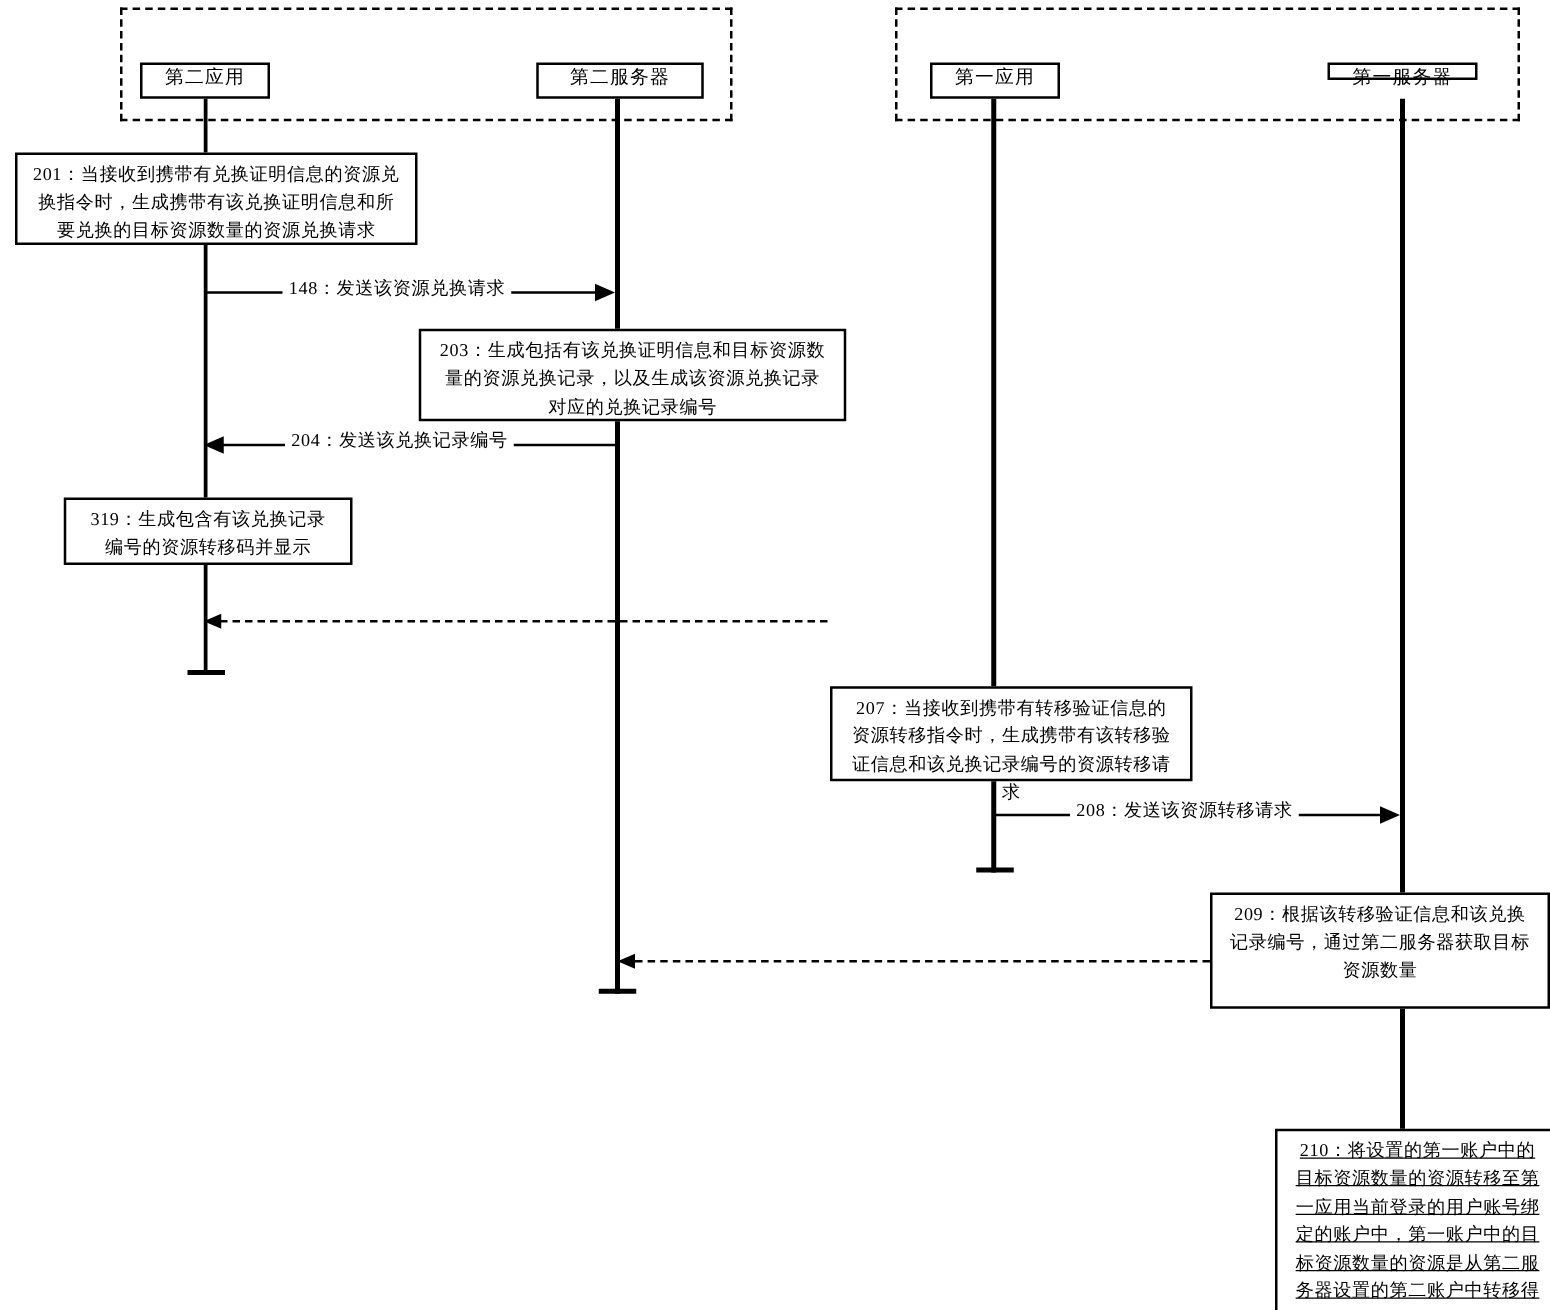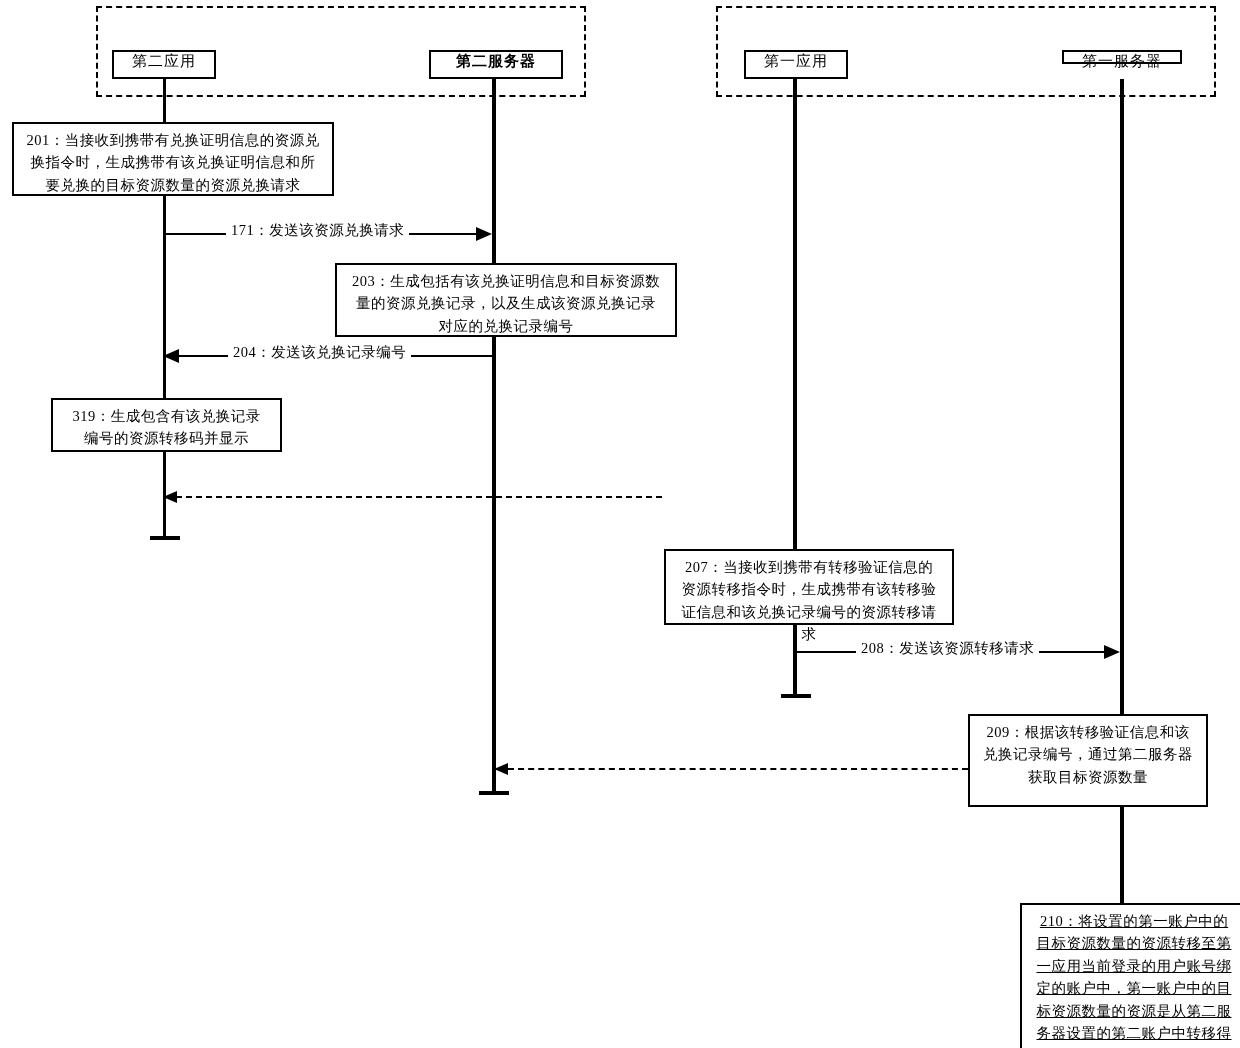--- a/index.html
+++ b/index.html
@@ -115,21 +115,21 @@
 <body>
 
 <div id="canvas">
 
   <div class="group-frame" style="left:96px; top:6px; width:490px; height:91px;"></div>
   <div class="group-frame" style="left:716px; top:6px; width:500px; height:91px;"></div>
 
   <div class="participant" style="left:112px; top:50px; width:104px; height:29px;">
     <span>第二应用</span>
   </div>
-  <div class="participant" style="left:429px; top:50px; width:134px; height:29px;font-weight:bold;">
+  <div class="participant" style="left:429px; top:50px; width:134px; height:29px;">
     <span>第二服务器</span>
   </div>
   <div class="participant" style="left:744px; top:50px; width:104px; height:29px;">
     <span>第一应用</span>
   </div>
   <div class="participant" style="left:1062px; top:50px; width:120px; height:14px;">
     <span>第一服务器</span>
   </div>
 
   <div class="lifeline" style="left:163px; top:79px; width:3px; height:460px;"></div>
@@ -144,21 +144,21 @@
   <div class="lifeline" style="left:1120px; top:79px; width:4px; height:957px;"></div>
   <div class="end-bar" style="left:1107px; top:1032px; width:30px;"></div>
 
   <div class="note" style="left:12px; top:122px; width:322px; height:74px;">
     <span>201：当接收到携带有兑换证明信息的资源兑换指令时，生成携带有该兑换证明信息和所要兑换的目标资源数量的资源兑换请求</span>
   </div>
 
   <div class="msg" style="left:165px; top:233px; width:313px;"></div>
   <div class="arrowhead-right" style="left:476px; top:227px;"></div>
   <div class="msg-label" style="left:226px; top:221px;">
-    <span>171：发送该资源兑换请求</span>
+    <span>148：发送该资源兑换请求</span>
   </div>
 
   <div class="note" style="left:322px; top:263px; width:342px; height:74px;margin-left:13px;">
     <span>203：生成包括有该兑换证明信息和目标资源数量的资源兑换记录，以及生成该资源兑换记录对应的兑换记录编号</span>
   </div>
 
   <div class="msg" style="left:178px; top:355px; width:316px;"></div>
   <div class="arrowhead-left" style="left:163px; top:349px;"></div>
   <div class="msg-label bold" style="left:228px; top:343px;">
     <span>204：发送该兑换记录编号</span>
@@ -176,21 +176,21 @@
   </div>
 
   <div class="msg" style="left:795px; top:651px; width:311px;"></div>
   <div class="arrowhead-right" style="left:1104px; top:645px;"></div>
   <div class="msg-label" style="left:856px; top:639px;">
     <span>208：发送该资源转移请求</span>
   </div>
 
   <div class="msg dashed" style="left:508px; top:768px; width:460px;"></div>
   <div class="arrowhead-left open" style="left:494px; top:763px;"></div>
-  <div class="note" style="left:968px; top:714px; width:240px; height:93px;">
+  <div class="note" style="left:968px; top:714px; width:272px; height:93px;">
     <span>209：根据该转移验证信息和该兑换记录编号，通过第二服务器获取目标资源数量</span>
   </div>
 
   <div class="note" style="left:1020px; top:903px; width:228px; height:160px;text-decoration:underline;">
     <span>210：将设置的第一账户中的目标资源数量的资源转移至第一应用当前登录的用户账号绑定的账户中，第一账户中的目标资源数量的资源是从第二服务器设置的第二账户中转移得到</span>
   </div>
 
 </div>
 
 </body></html>

